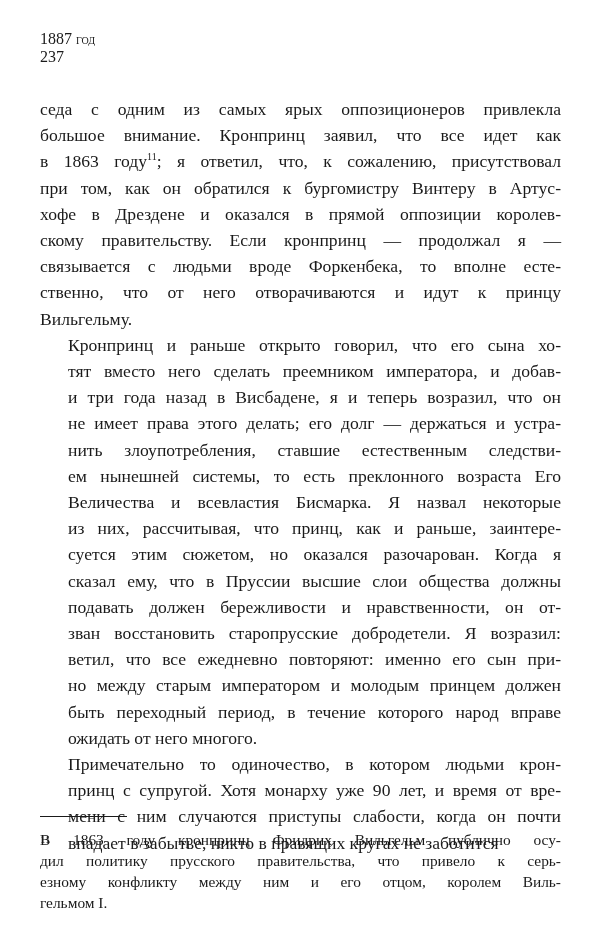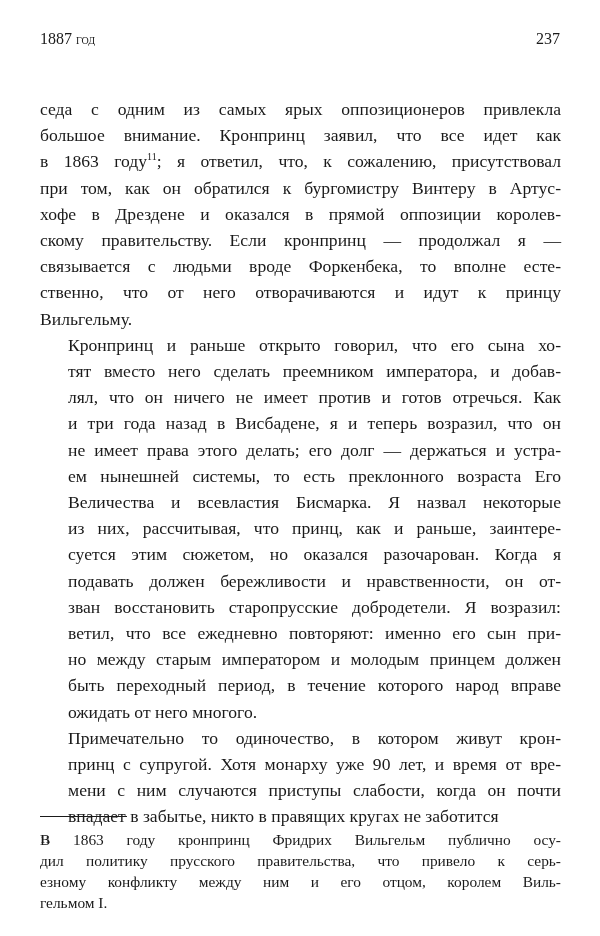--- a/index.html
+++ b/index.html
@@ -1,19 +1,19 @@
 <!DOCTYPE html>
 <html><head>
 <meta charset="utf-8">
 <style>
   html, body { margin: 0; padding: 0; background: #ffffff; }
   body { width: 600px; height: 936px; position: relative; overflow: hidden;
          font-family: "Liberation Serif", "DejaVu Serif", serif; color: #1a1a1a; }
   .header { position: absolute; top: 30px; left: 40px; right: 40px; height: 22px;
-            font-size: 16px; display: flex; justify-content: space-between; align-items: baseline; }
+            font-size: 16px; display: flex; justify-content: space-between; align-items: baseline; flex-direction: column; }
   .header .year { letter-spacing: 0; }
   .header .god { font-variant: small-caps; font-size: 14px; margin-left: 4px; }
   .body-text { position: absolute; top: 72px; left: 40px; width: 521px; font-size: 17.6px;
                line-height: 26.2px; text-align: justify; hyphens: manual; margin-top: 24px; }
   .body-text p { margin: 0; }
   .body-text p.indent { text-indent: 28px; font-family: Liberation Serif, serif; }
   .line { display: block; text-align: justify; text-align-last: justify; white-space: nowrap; }
   .line.last { text-align-last: left; }
   sup { font-size: 10px; line-height: 0; vertical-align: 7px; }
   .fn-rule { position: absolute; top: 816px; left: 40px; width: 87px; height: 0;
@@ -41,36 +41,37 @@
       <span class="line">при том, как он обратился к бургомистру Винтеру в Артус-</span>
       <span class="line">хофе в Дрездене и оказался в прямой оппозиции королев-</span>
       <span class="line">скому правительству. Если кронпринц — продолжал я —</span>
       <span class="line">связывается с людьми вроде Форкенбека, то вполне есте-</span>
       <span class="line">ственно, что от него отворачиваются и идут к принцу</span>
       <span class="line last">Вильгельму.</span>
     </p>
     <p class="indent">
       <span class="line" style="text-indent: 28px;">Кронпринц и раньше открыто говорил, что его сына хо-</span>
       <span class="line">тят вместо него сделать преемником императора, и добав-</span>
-      <span class="line">лял, что он ничего не имеет против и готов отречься. Как</span>
       <span class="line">и три года назад в Висбадене, я и теперь возразил, что он</span>
       <span class="line">не имеет права этого делать; его долг — держаться и устра-</span>
+      <span class="line">нить злоупотребления, ставшие естественным следстви-</span>
       <span class="line">ем нынешней системы, то есть преклонного возраста Его</span>
       <span class="line">Величества и всевластия Бисмарка. Я назвал некоторые</span>
       <span class="line">из них, рассчитывая, что принц, как и раньше, заинтере-</span>
       <span class="line">суется этим сюжетом, но оказался разочарован. Когда я</span>
+      <span class="line">сказал ему, что в Пруссии высшие слои общества должны</span>
       <span class="line">подавать должен бережливости и нравственности, он от-</span>
       <span class="line">зван восстановить старопрусские добродетели. Я возразил:</span>
       <span class="line">ветил, что все ежедневно повторяют: именно его сын при-</span>
       <span class="line">но между старым императором и молодым принцем должен</span>
       <span class="line">быть переходный период, в течение которого народ вправе</span>
       <span class="line last">ожидать от него многого.</span>
     </p>
     <p class="indent">
-      <span class="line" style="text-indent: 28px;">Примечательно то одиночество, в котором живут крон-</span>
+      <span class="line" style="text-indent: 28px;">Примечательно то одиночество, в котором людьми крон-</span>
       <span class="line">принц с супругой. Хотя монарху уже 90 лет, и время от вре-</span>
       <span class="line">мени с ним случаются приступы слабости, когда он почти</span>
       <span class="line last">впадает в забытье, никто в правящих кругах не заботится</span>
     </p>
   </div>
 
 <div class="fn-rule"></div>
 
 <div class="footnote">
   <span class="fn-num">11</span>

